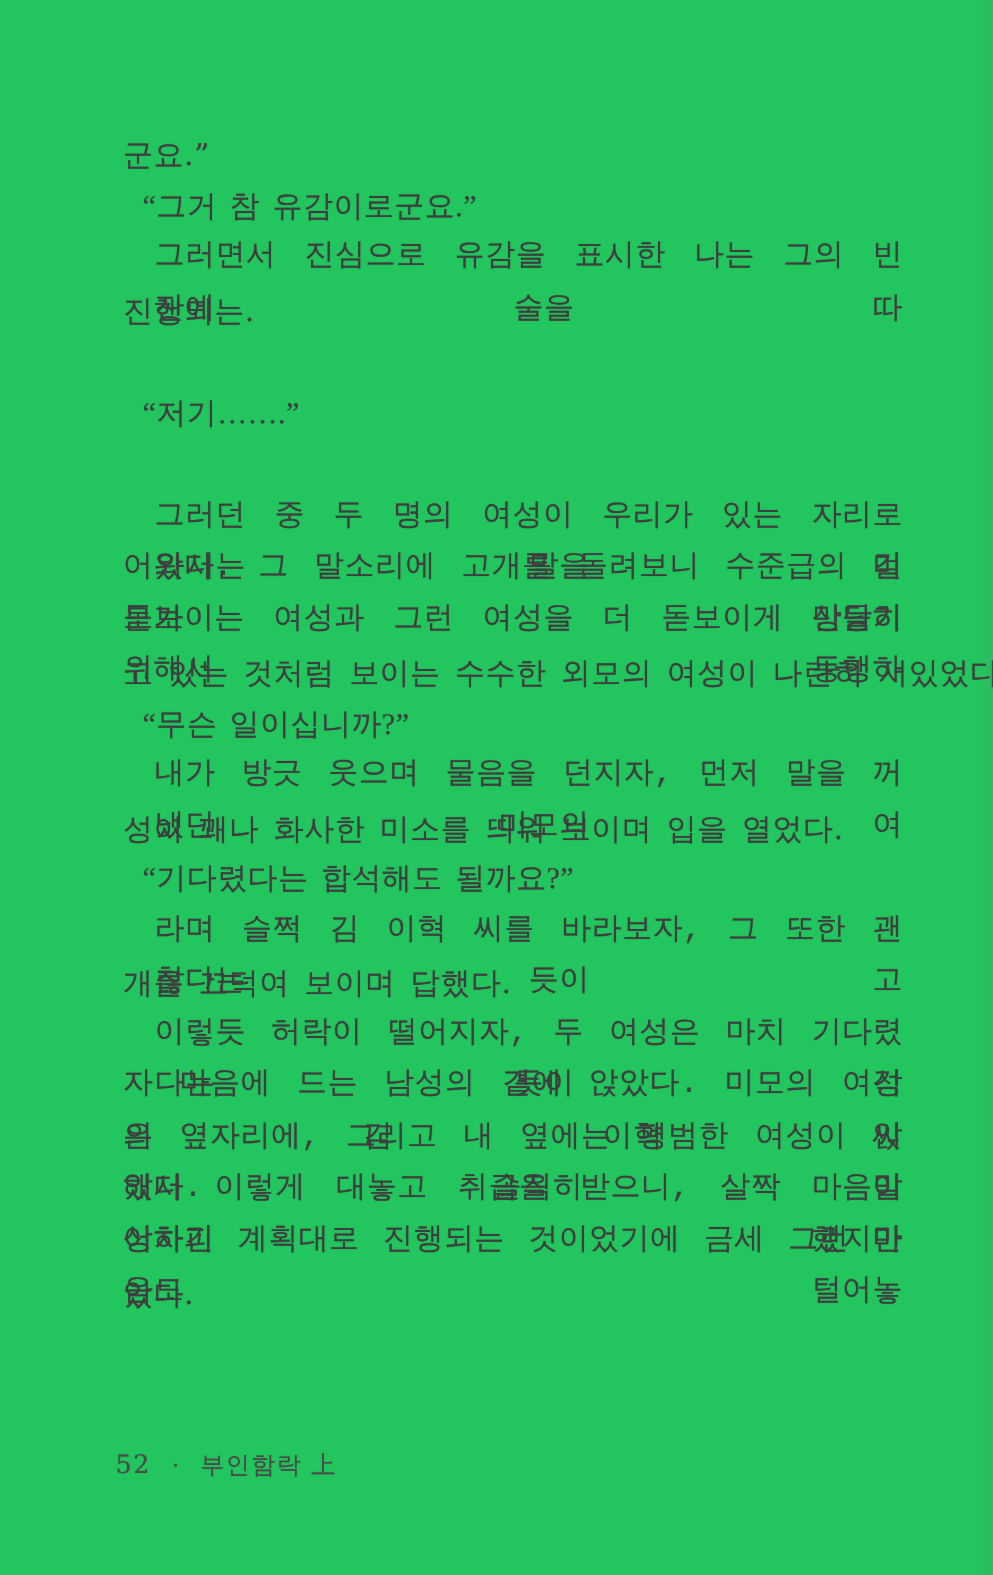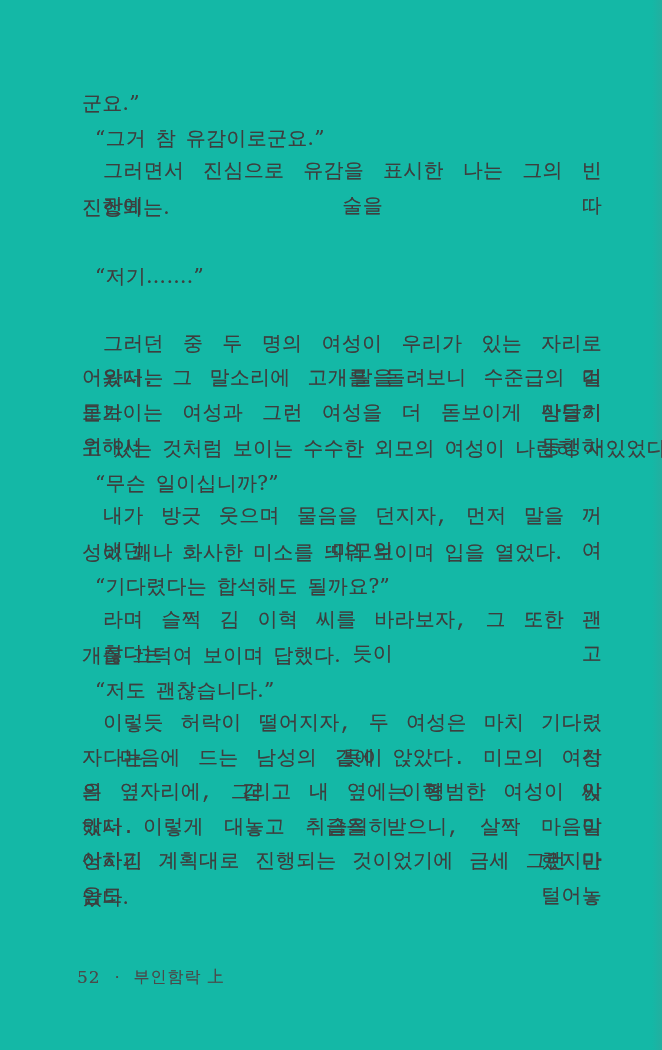--- a/index.html
+++ b/index.html
@@ -7,21 +7,21 @@
     padding: 0;
     width: 662px;
     height: 1050px;
     background: #ffffff;
     overflow: hidden;
   }
   .sheet {
     position: relative;
     width: 662px;
     height: 1050px;
-    background: #14b8a6;
+    background: #22c55e;
     font-family: "DejaVu Serif", "Liberation Serif", serif;
   }
   .body-text {
     position: absolute;
     left: 82px;
     top: 86px;
     width: 520px;
   }
   .line {
     height: 34.5px;
@@ -32,21 +32,21 @@
     word-spacing: 3px;
     white-space: nowrap;
     text-shadow: 0 0 0.6px rgba(62,62,62,0.55);
   }
   .line.justify {
     white-space: normal;
     text-align: justify;
     text-align-last: justify;
     font-family: Liberation Mono, monospace;
   }
-  .line.indent-quote { padding-left: 13px; }
+  .line.indent-quote { padding-left: 13px; font-family: Liberation Serif, serif; }
   .line.indent-para  { padding-left: 21px; }
   .footer {
     position: absolute;
     left: 77px;
     top: 963px;
     display: flex;
     align-items: flex-end;
     font-size: 16px;
     line-height: 28px;
     color: #4a4a4a;
@@ -84,21 +84,20 @@
       <div class="line indent-para justify">그러던 중 두 명의 여성이 우리가 있는 자리로 와서는 말을 걸</div>
       <div class="line indent-none justify">어왔다.  그 말소리에 고개를 돌려보니 수준급의 미모가 상당히</div>
       <div class="line indent-none justify">돋보이는 여성과 그런 여성을 더 돋보이게 만들기 위해서 동행하</div>
       <div class="line indent-none">고 있는 것처럼 보이는 수수한 외모의 여성이 나란히 서있었다.</div>
       <div class="line indent-quote">“무슨 일이십니까?”</div>
       <div class="line indent-para justify">내가 방긋 웃으며 물음을 던지자, 먼저 말을 꺼냈던 미모의 여</div>
       <div class="line indent-none">성이 꽤나 화사한 미소를 띄워 보이며 입을 열었다.</div>
       <div class="line indent-quote">“기다렸다는 합석해도 될까요?”</div>
       <div class="line indent-para justify">라며 슬쩍 김 이혁 씨를 바라보자, 그 또한 괜찮다는 듯이 고</div>
       <div class="line indent-none">개를 끄덕여 보이며 답했다.</div>
-      <div class="line indent-quote">“저도 괜찮습니다.”</div>
       <div class="line indent-para justify">이렇듯 허락이 떨어지자, 두 여성은 마치 기다렸다는 듯이 각</div>
       <div class="line indent-none justify">자 마음에 드는 남성의 곁에 앉았다.  미모의 여성은 김 이혁 씨</div>
       <div class="line indent-none justify">의 옆자리에, 그리고 내 옆에는 평범한 여성이 앉았다.  솔직히 말</div>
       <div class="line indent-none justify">해서 이렇게 대놓고 취급을 받으니, 살짝 마음이 상하긴 했지만</div>
       <div class="line indent-none justify">어차피 계획대로 진행되는 것이었기에 금세 그런 마음도 털어놓</div>
       <div class="line indent-none">았다.</div>
     </div>
 
   <div class="footer">
     <span class="page-num">52</span>

